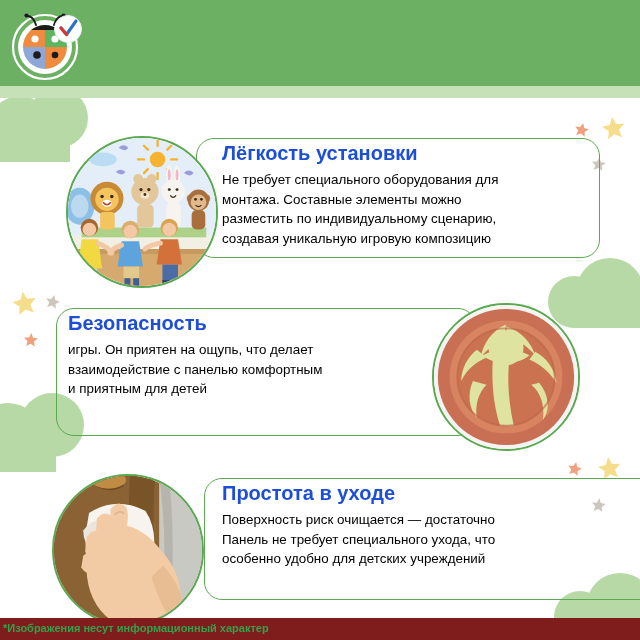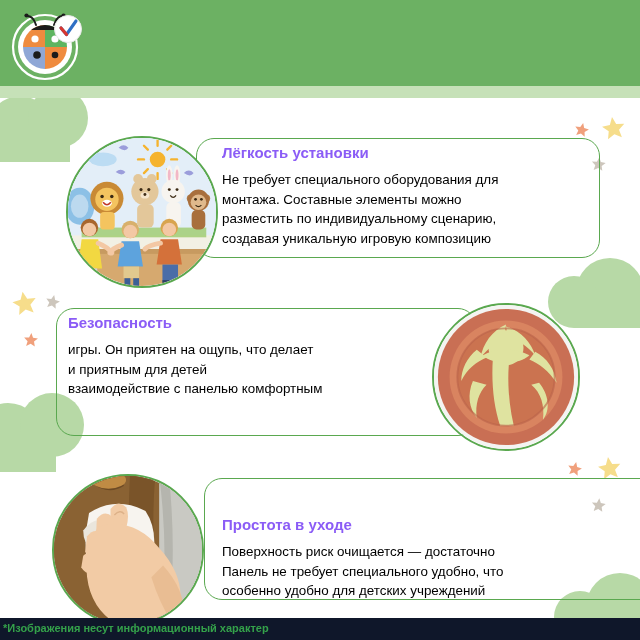--- a/index.html
+++ b/index.html
@@ -45,51 +45,51 @@
   .dot.amber{background:#f5c254;}
 
   
   .card{
     position:absolute;z-index:2;
     border:1.4px solid #5aa84f;border-radius:18px;
     background:transparent;box-sizing:border-box;
   }
   .card-inner{position:absolute;z-index:4;}
   .card-title{
-    color:#8b5cf6;font-weight:bold;font-size:15px;line-height:20px;margin:0 0 7px 0;
+    color:#1d4ed8;font-weight:bold;font-size:20px;line-height:20px;margin:0 0 7px 0;
   }
   .card-body{
     color:#000000;font-size:13.4px;line-height:19.5px;margin:0;
   }
   .card-body .line{display:block;white-space:nowrap;}
 
   
   #card-1{left:196px;top:138px;width:404px;height:120px;
           border-right-color:#5aa84f;}
   #card-1-text{left:222px;top:143px;width:350px;}
   
   #card-2{left:56px;top:308px;width:420px;height:128px;}
   #card-2-text{left:68px;top:313px;width:360px;}
   
   #card-3{left:204px;top:478px;width:470px;height:122px;}
-  #card-3-text{left:222px;top:483px;width:400px;margin-top:32px;}
+  #card-3-text{left:222px;top:483px;width:400px;}
 
   
   .photo{
     position:absolute;border-radius:50%;overflow:hidden;
     border:2px solid #5aa84f;box-sizing:border-box;z-index:5;
   }
   #photo-1{left:66px;top:136px;width:152px;height:152px;}
   #photo-2{left:432px;top:303px;width:148px;height:148px;}
   #photo-3{left:52px;top:474px;width:152px;height:152px;}
   .photo svg{display:block;width:100%;height:100%;}
 
   
   .footer{
-    position:absolute;left:0;bottom:0;width:640px;height:22px;background:#0f172a;z-index:8;
+    position:absolute;left:0;bottom:0;width:640px;height:22px;background:#7f1d1d;z-index:8;
   }
   .footer-note{
     position:absolute;left:3px;top:3px;color:#34a14a;font-weight:bold;
     font-size:11px;line-height:14px;white-space:nowrap;
   }
 </style>
 </head>
 <body>
 
 <div id="page">
@@ -332,22 +332,22 @@
         <path d="M95 108 q-12 2 -16 6" stroke="#f3c8a4" stroke-width="5" fill="none" stroke-linecap="round"></path>
       </g>
     </svg>
   </div>
 
   <div class="card" id="card-2"></div>
   <div class="card-inner" id="card-2-text">
     <p class="card-title">Безопасность</p>
     <p class="card-body">
       <span class="line">игры. Он приятен на ощупь, что делает</span>
+      <span class="line">взаимодействие с панелью комфортным</span>
       <span class="line">и приятным для детей</span>
-      <span class="line">взаимодействие с панелью комфортным</span>
     </p>
   </div>
 
   <div class="photo" id="photo-2">
     <svg viewBox="0 0 148 148" preserveAspectRatio="xMidYMid slice">
       <rect x="0" y="0" width="148" height="148" fill="#f4f4f2"></rect>
       <circle cx="74" cy="74" r="70" fill="#c96f54"></circle>
       <circle cx="74" cy="74" r="58" fill="#d98460"></circle>
       <circle cx="74" cy="74" r="50" fill="#cb7350"></circle>
       <path d="M28 24 a62 62 0 0 1 36 -14 l-2 12 a50 50 0 0 0 -26 10 Z" fill="#2b3f7a" opacity="0"></path>
@@ -368,21 +368,21 @@
       </g>
       <circle cx="74" cy="74" r="50" fill="none" stroke="#b9624a" stroke-width="2" opacity=".6"></circle>
     </svg>
   </div>
 
   <div class="card" id="card-3"></div>
   <div class="card-inner" id="card-3-text">
     <p class="card-title">Простота в уходе</p>
     <p class="card-body">
       <span class="line">Поверхность риск очищается — достаточно</span>
-      <span class="line">Панель не требует специального удобно, что</span>
+      <span class="line">Панель не требует специального ухода, что</span>
       <span class="line">особенно удобно для детских учреждений</span>
     </p>
   </div>
 
   <div class="photo" id="photo-3">
     <svg viewBox="0 0 152 152" preserveAspectRatio="xMidYMid slice">
       <rect x="0" y="0" width="152" height="152" fill="#b9b9b4"></rect>
       <rect x="0" y="0" width="110" height="152" fill="#8a6233"></rect>
       <path d="M0 0 h104 q-6 70 6 152 h-110 Z" fill="#8a6233"></path>
       <path d="M78 0 h26 q-6 70 6 152 h-28 q-8 -76 -4 -152 Z" fill="#7a5429"></path>

